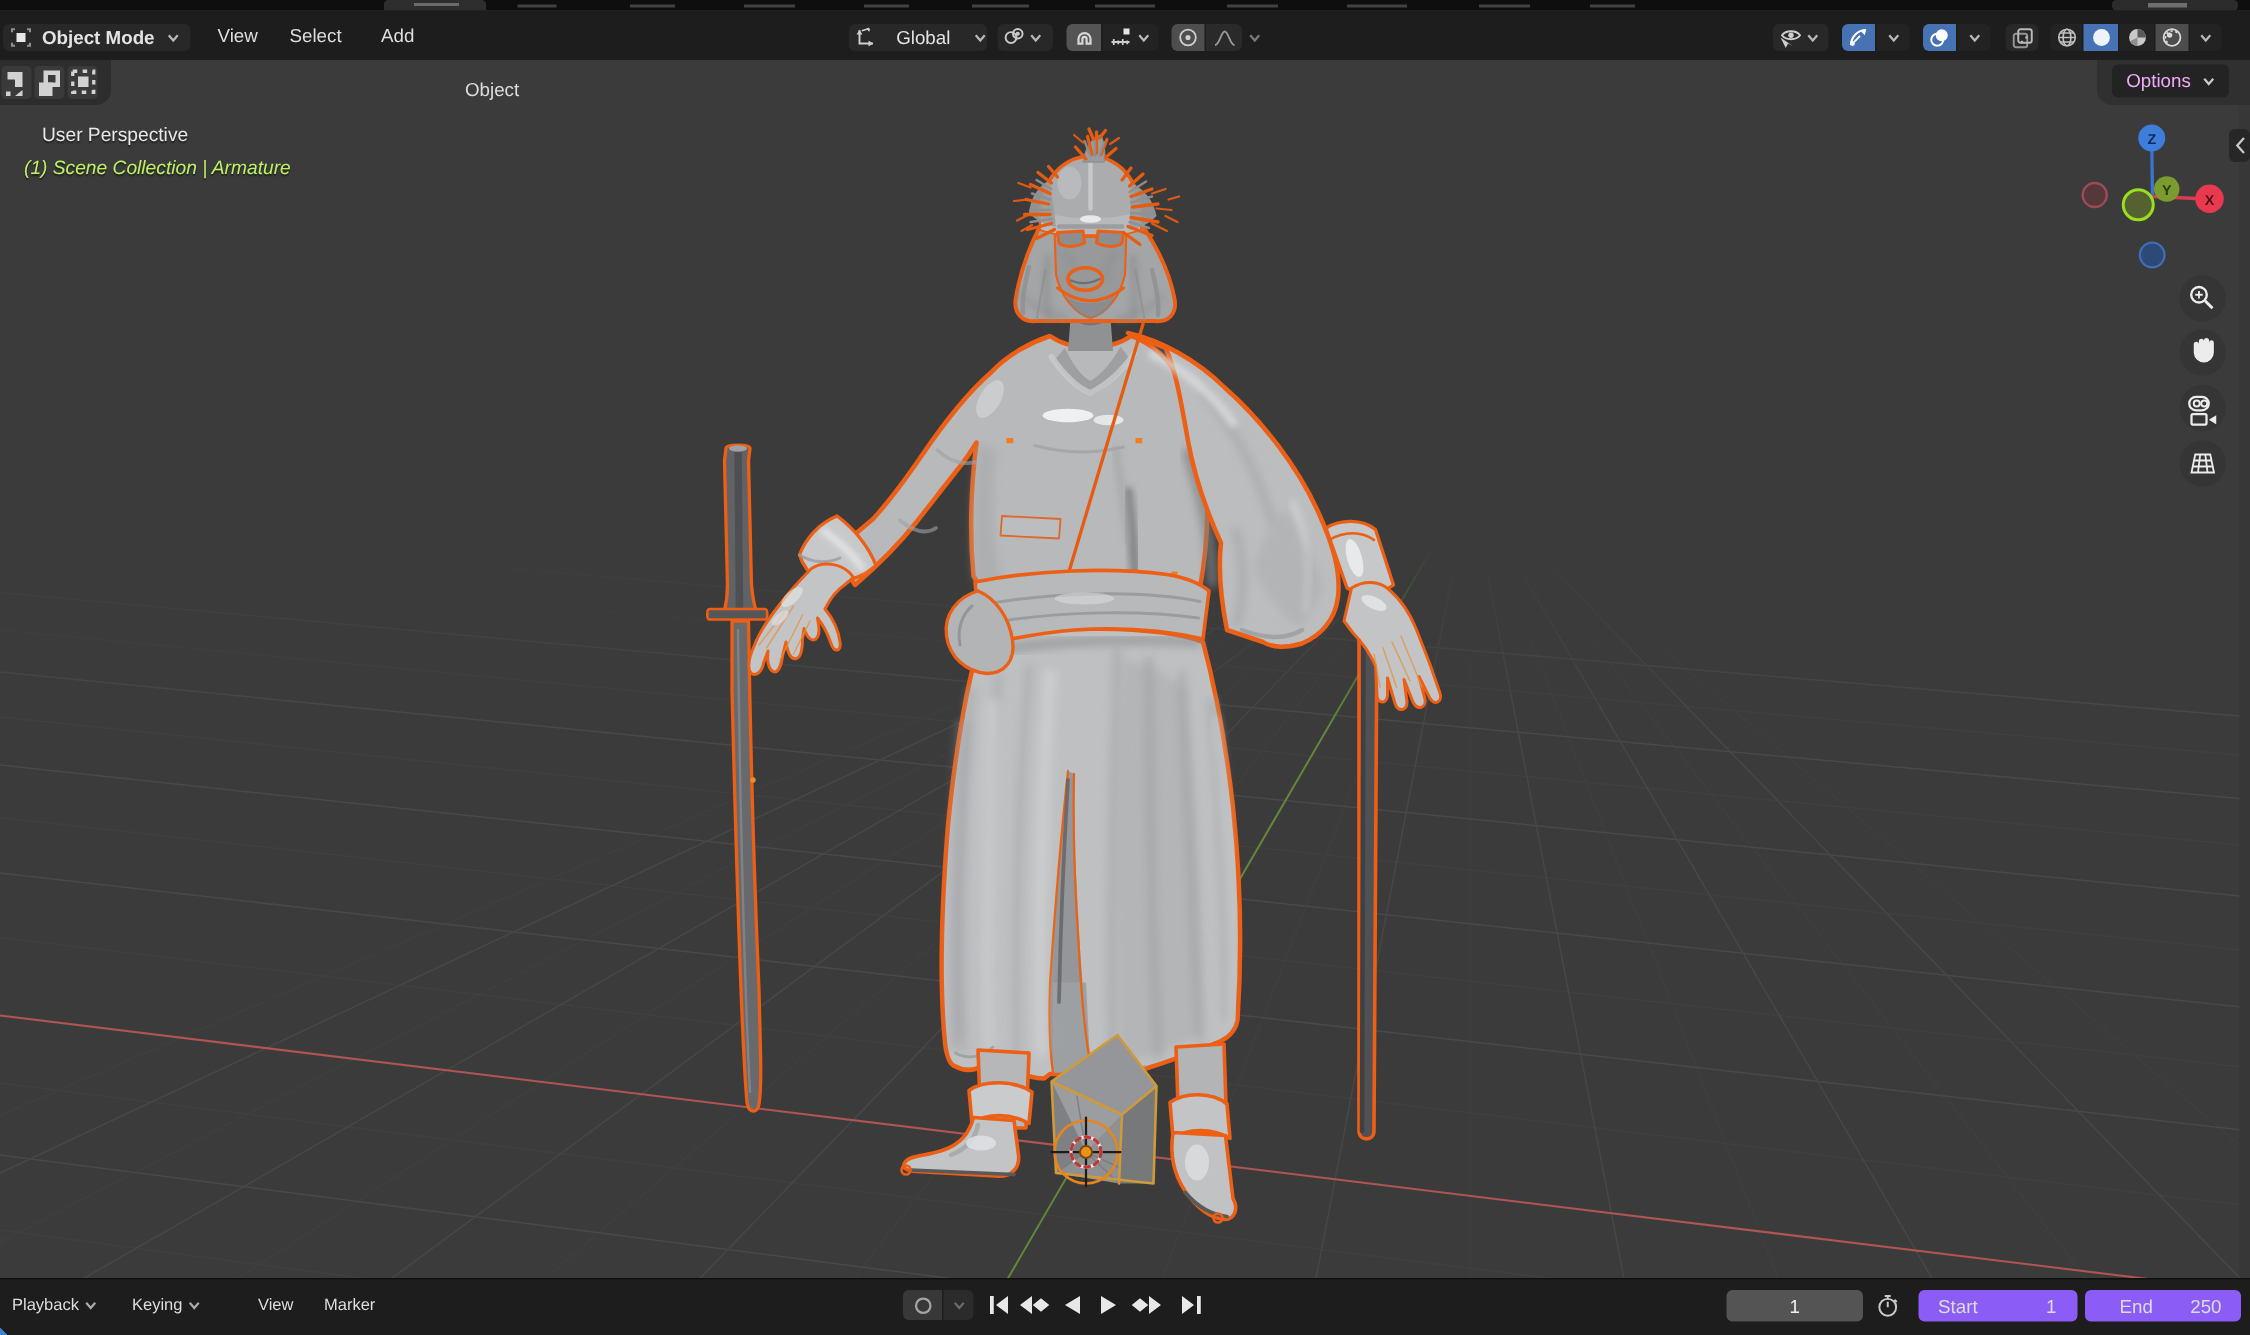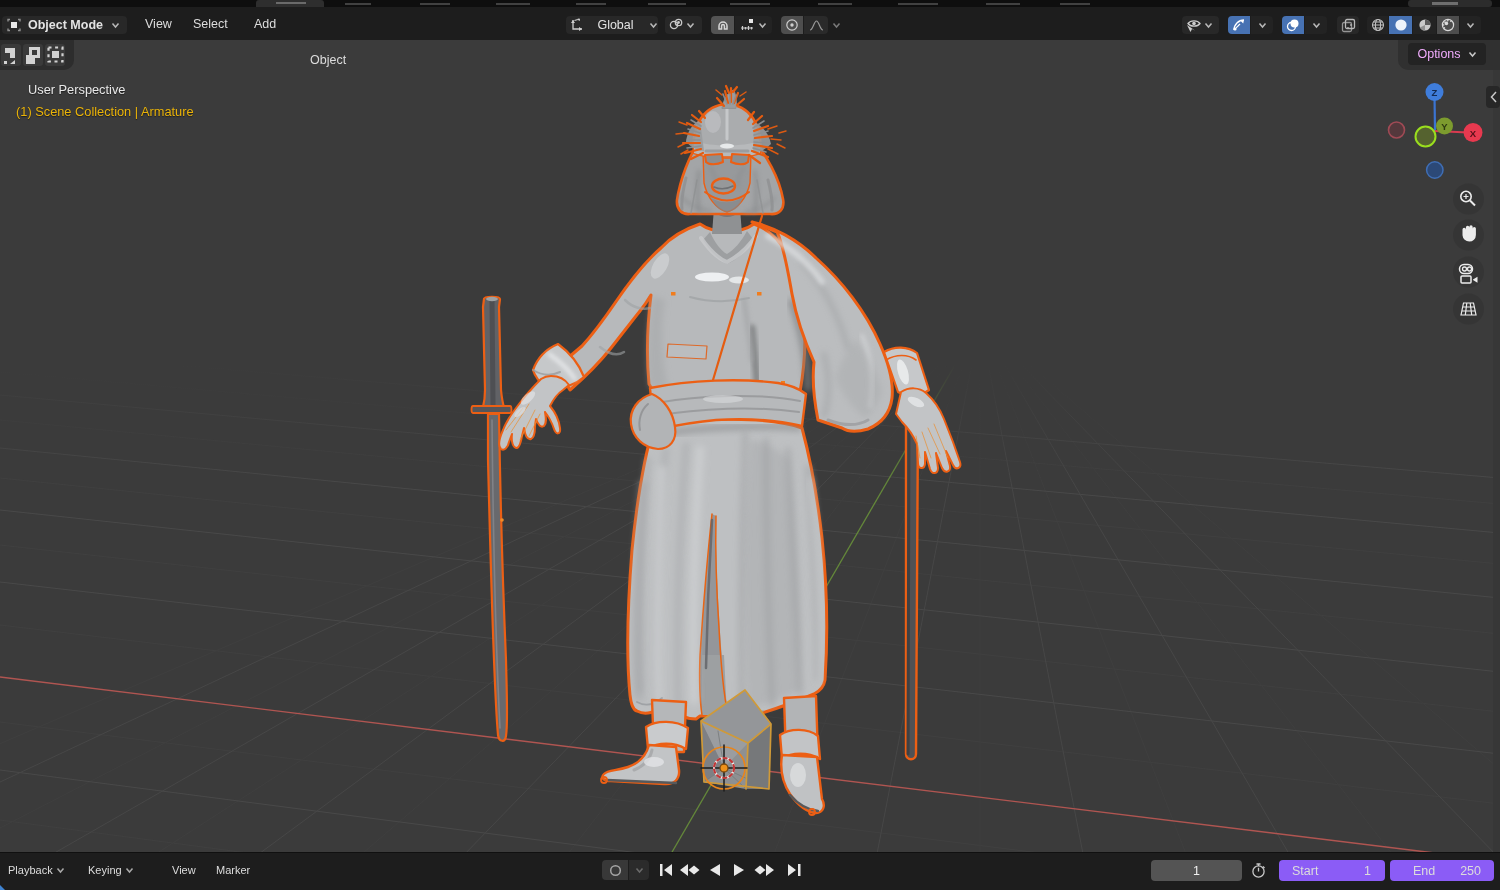--- a/index.html
+++ b/index.html
@@ -8,21 +8,21 @@
 #header{position:absolute;left:0;top:7px;width:1500px;height:33px;background:#1d1d1d;z-index:10;}
 .hbtn{position:absolute;background:#282828;border-radius:4px;display:flex;align-items:center;color:#e3e3e3;font-size:12.5px;}
 .menu{position:absolute;top:0;height:33px;display:flex;align-items:center;color:#dddddd;font-size:12.5px;}
 #tooltab{position:absolute;left:0;top:40px;width:74px;height:30px;background:#2d2d2d;border-radius:0 0 10px 0;z-index:9;}
 #opttab{position:absolute;left:1398px;top:40px;width:102px;height:30px;background:#303030;border-radius:0 0 0 10px;z-index:9;}
 #optbtn{position:absolute;left:10px;top:3px;width:78px;height:22px;background:#232323;border-radius:4px;color:#f0abfc;font-size:12.5px;display:flex;align-items:center;justify-content:center;}
 #botbar{position:absolute;left:0;top:852px;width:1500px;height:38px;background:#1d1d1d;z-index:10;border-top:1px solid #101010;}
 .bmenu{position:absolute;top:0;height:34px;display:flex;align-items:center;color:#dddddd;font-size:11px;}
 .field{position:absolute;background:#8b5cf6;border-radius:4px;color:#dcdcdc;font-size:12.5px;display:flex;align-items:center;}
 #vptext{position:absolute;left:28px;top:82px;color:#e8e8e8;font-size:12.8px;z-index:5;text-shadow:0 1px 1px rgba(0,0,0,.5);}
-#vptext2{position:absolute;left:16px;top:104px;color:#eab308;font-size:12.8px;z-index:5;text-shadow:0 1px 1px rgba(0,0,0,.5);}
+#vptext2{position:absolute;left:16px;top:104px;color:#bef264;font-size:12.8px;z-index:5;text-shadow:0 1px 1px rgba(0,0,0,.5);font-style:italic;}
 svg{display:block;}
 #scene{position:absolute;left:0;top:0;z-index:1;}
 </style></head>
 <body>
 <div id="page">
 <svg id="scene" width="1500" height="890" viewBox="0 0 1500 890">
 <rect x="0" y="0" width="1500" height="890" fill="#3b3b3b"></rect>
 
 <g>
 <path d="M0 372 L1500 504 M0 420 L1500 564 M0 478 L1500 634 M0 545 L1500 712 M0 625 L1500 804 M0 722 L1500 911 M0 820 L1500 1020" stroke="#404040" stroke-width="1" fill="none"></path>

